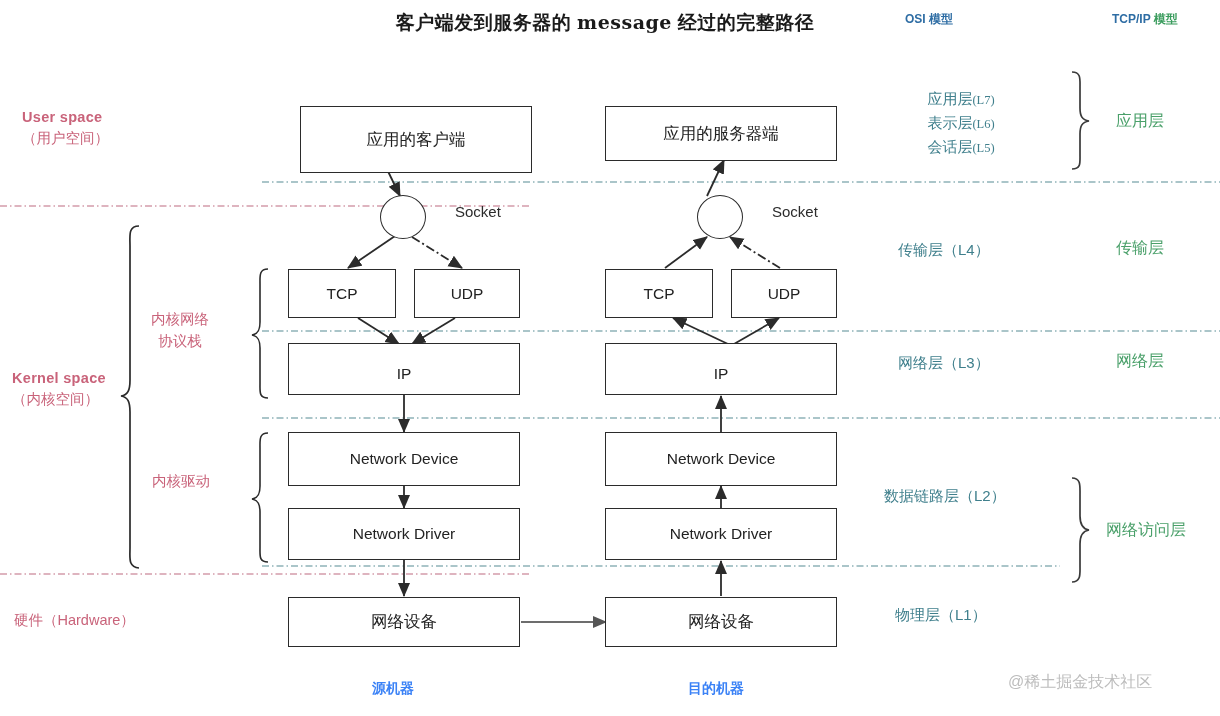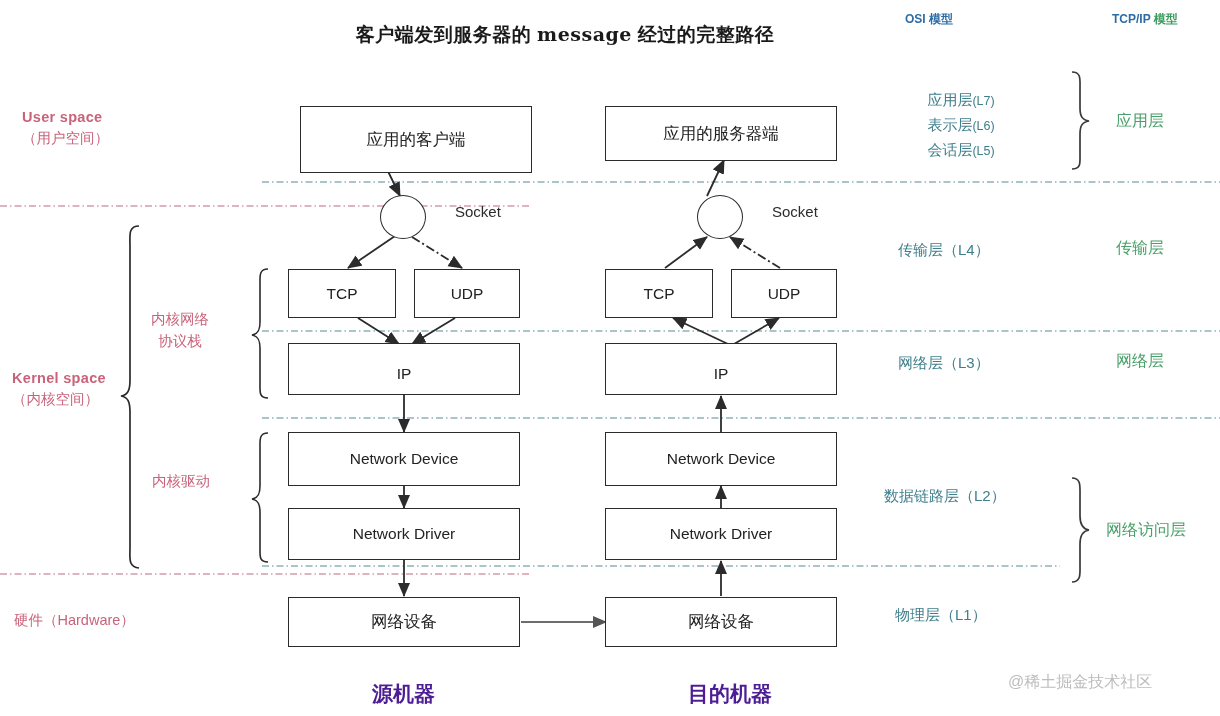--- a/index.html
+++ b/index.html
@@ -11,23 +11,24 @@
     overflow:hidden;
     position:relative;
   }
   #stage{position:absolute;left:0;top:0;width:1220px;height:716px;}
   svg#wires{position:absolute;left:0;top:0;width:1220px;height:716px;pointer-events:none;}
 
   .abs{position:absolute;}
 
   
   .title{
-    left:0;top:22px;width:1130px;text-align:center;
+    left:0;top:10px;width:1130px;text-align:center;
     font-size:19px;font-weight:bold;color:#1a1a1a;
     letter-spacing:.5px;
+    padding-left:40px;
   }
   .title .lat{font-family:"DejaVu Serif","Liberation Serif",serif;font-weight:bold;}
 
   
   .colhead{font-size:12px;font-weight:bold;white-space:nowrap;}
   .osi-head{left:905px;top:11px;color:#2e6da4;}
   .tcp-head{left:1112px;top:11px;color:#2e6da4;}
   .tcp-head .cn{color:#3a9c5d;}
 
   
@@ -53,21 +54,21 @@
   .nbox.tall{align-items:flex-start;padding-top:21px;}
 
   
   .sock{
     border:1.7px solid #2b2b2b;border-radius:50%;
     background:#ffffff;width:44px;height:42px;
   }
   .socklbl{font-size:15px;color:#2b2b2b;white-space:nowrap;}
 
   
-  .machine{font-size:21px;font-weight:bold;color:#4c1d95;white-space:nowrap;}
+  .machine{font-size:14px;font-weight:bold;color:#3b82f6;white-space:nowrap;}
 
   
   .osilayer{color:#3f7f8c;font-size:15px;line-height:23px;white-space:nowrap;}
   .osilayer .sm{font-size:12.5px;}
   .tcplayer{color:#4aa06a;font-size:16px;white-space:nowrap;}
 
   
   .watermark{
     left:1008px;top:672px;color:#bdbdbd;font-size:16px;white-space:nowrap;
   }
@@ -234,21 +235,21 @@
   <div class="abs nbox tall" style="left:605px;top:343px;width:232px;height:52px;">IP</div>
 
   <div class="abs nbox" style="left:605px;top:432px;width:232px;height:54px;">Network Device</div>
 
   <div class="abs nbox" style="left:605px;top:508px;width:232px;height:52px;">Network Driver</div>
 
   <div class="abs nbox cn" style="left:605px;top:597px;width:232px;height:50px;">网络设备</div>
 
   <div class="abs machine" style="left:688px;top:680px;">目的机器</div>
 
-  <div class="abs osilayer" style="left:900px;top:88px;text-align:center;width:122px;">
+  <div class="abs osilayer" style="left:900px;top:88px;text-align:center;width:122px;font-family:Liberation Serif, serif;">
     <div>
       <span>应用层</span><span class="sm">(L7)</span>
     </div>
     <div>
       <span>表示层</span><span class="sm">(L6)</span>
     </div>
     <div>
       <span>会话层</span><span class="sm">(L5)</span>
     </div>
   </div>

